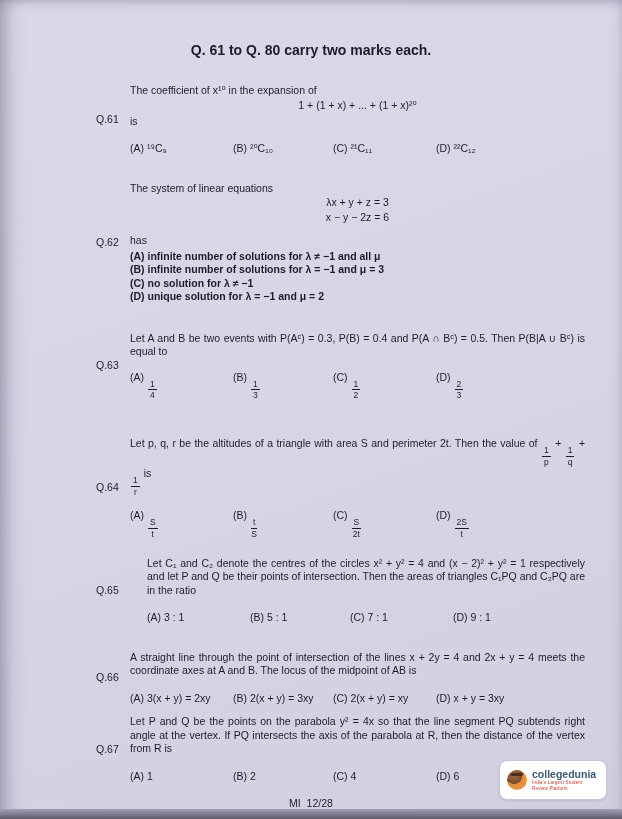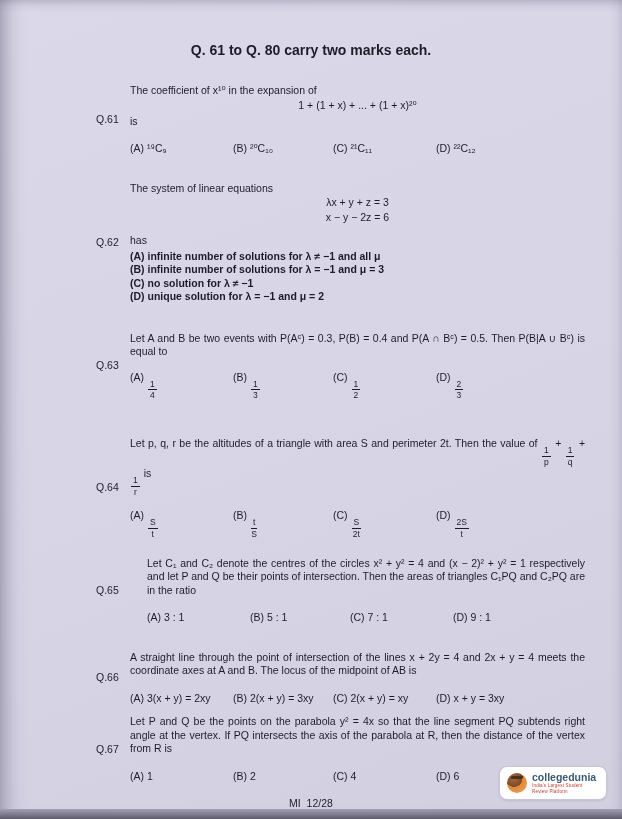--- a/index.html
+++ b/index.html
@@ -68,21 +68,21 @@
   .frac .fnum { font-size: 8.5px; padding: 0 2px 1px; border-bottom: 1px solid #1d1d2a; }
   .frac .fden { font-size: 8.5px; padding-top: 1px; }
   .footer {
     margin: 14px -37px 0 -96px;
     text-align: center;
     white-space: pre;
     font-size: 10.5px;
   }
   .logo-box {
     position: absolute; right: 16px; bottom: 20px;
-    width: 106px; height: 32px;
+    width: 106px; height: 38px;
     background: #ffffff;
     border-radius: 7px;
     box-shadow: 0 0 0 1px #c9c5d8, 0 1px 3px rgba(60,56,80,.25);
     display: flex; align-items: center;
     padding: 3px 7px; gap: 5px;
   }
   .logo-icon {
     width: 20px; height: 20px; flex: 0 0 20px;
     border-radius: 50%;
     background: radial-gradient(circle at 35% 28%, #a86a3f 0%, #7d4a28 42%, #e08a3c 43%, #f0a04b 100%);

